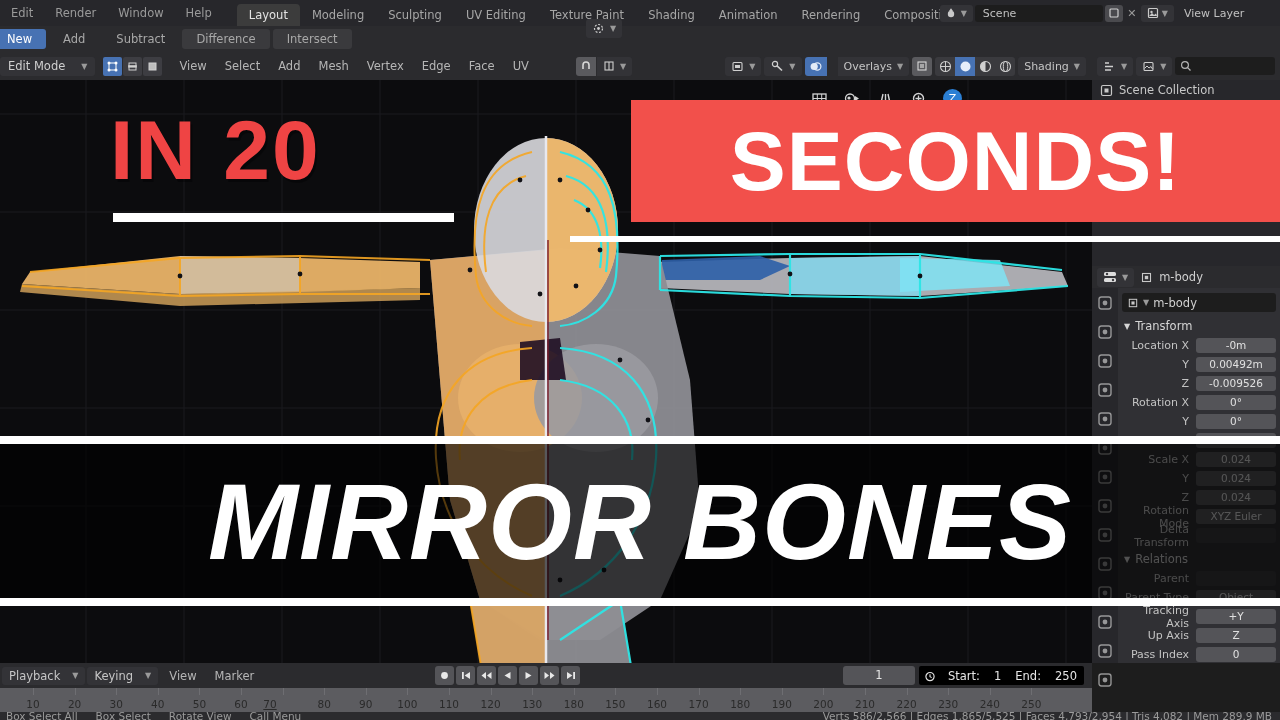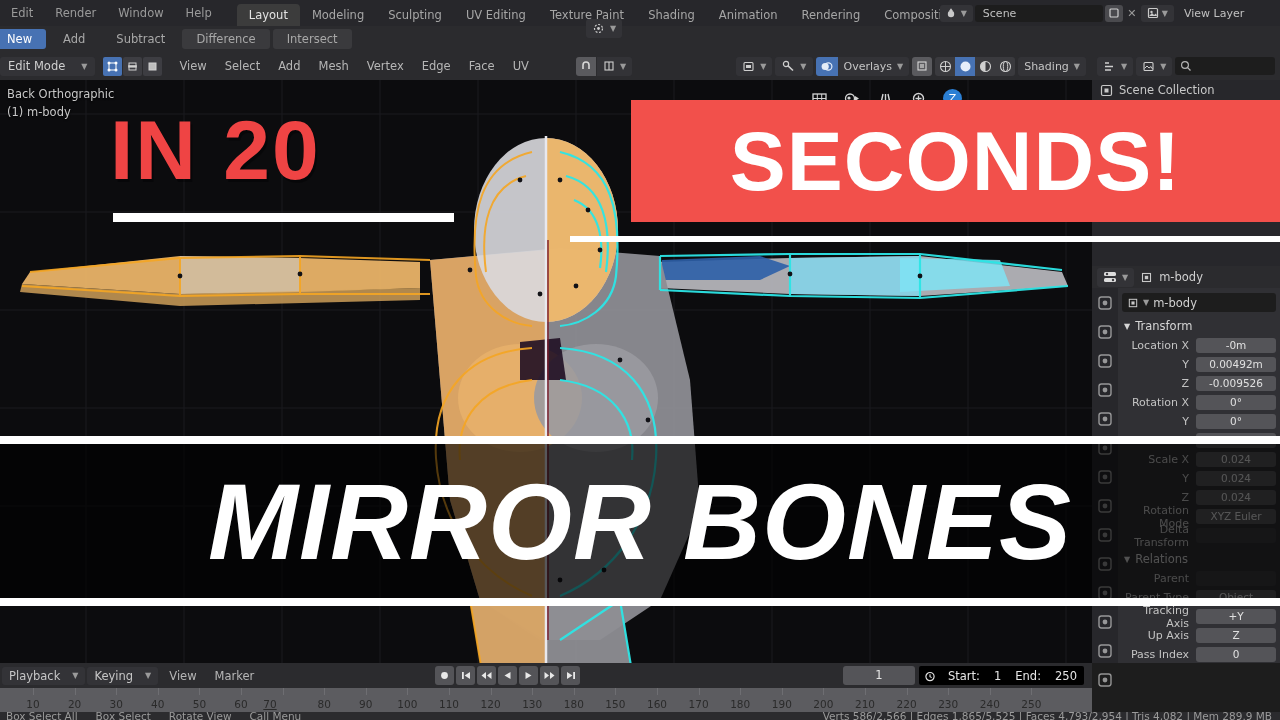--- a/index.html
+++ b/index.html
@@ -302,21 +302,21 @@
           </svg>
         <span class="chev">▼</span>
       </div>
       <div class="pill">
         <svg width="14" height="13" viewBox="0 0 14 13">
             <circle cx="5" cy="4" r="2.6" fill="none" stroke="#cfcfcf" stroke-width="1.2"></circle>
             <path d="M6.8 5.6 L12 10.5" stroke="#cfcfcf" stroke-width="1.6"></path>
           </svg>
         <span class="chev">▼</span>
       </div>
-      <div style="display:flex;">
+      <div style="display:flex;gap:11px;">
         <div style="width:22px;height:19px;background:#4772b3;border-radius:3px 0 0 3px;display:flex;align-items:center;justify-content:center;">
           <svg width="13" height="13" viewBox="0 0 13 13">
               <circle cx="5.2" cy="6.5" r="3.6" fill="#e3ecf8"></circle>
               <circle cx="8.3" cy="6.5" r="3.6" fill="none" stroke="#e3ecf8" stroke-width="1.2"></circle>
             </svg>
         </div>
         <div class="pill" style="border-radius:0 3px 3px 0;">
           <span>Overlays</span>
           <span class="chev">▼</span>
         </div>
@@ -447,24 +447,20 @@
             <circle cx="640" cy="420" r="2.4"></circle>
           <circle cx="604" cy="490" r="2.4"></circle>
             <circle cx="560" cy="500" r="2.4"></circle>
           <circle cx="300" cy="194" r="2.4"></circle>
             <circle cx="180" cy="196" r="2.4"></circle>
           <circle cx="790" cy="194" r="2.4"></circle>
             <circle cx="920" cy="196" r="2.4"></circle>
         </g>
       </g>
     </svg>
-    <div class="vp-text">
-      <div>Back Orthographic</div>
-      <div>(1) m-body</div>
-    </div>
 
     <div style="position:absolute; right:130px; top:9px; display:flex; gap:16px; align-items:center;">
       <svg width="17" height="17" viewBox="0 0 17 17">
           <rect x="2" y="4" width="13" height="9" fill="none" stroke="#d4d4d4" stroke-width="1.3"></rect>
           <path d="M2 8.5 H15 M6.3 4 V13 M10.7 4 V13" stroke="#d4d4d4" stroke-width="1"></path>
         </svg>
       <svg width="17" height="17" viewBox="0 0 17 17">
           <circle cx="6" cy="8.5" r="4.5" fill="none" stroke="#d4d4d4" stroke-width="1.3"></circle>
           <circle cx="5" cy="8" r="1.6" fill="#d4d4d4"></circle>
           <path d="M11 6 L15 8.5 L11 11 Z" fill="#d4d4d4"></path>

